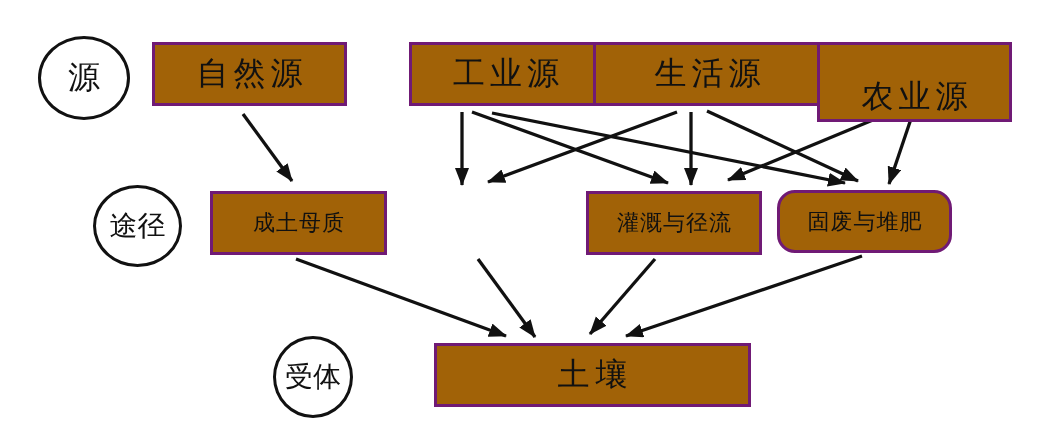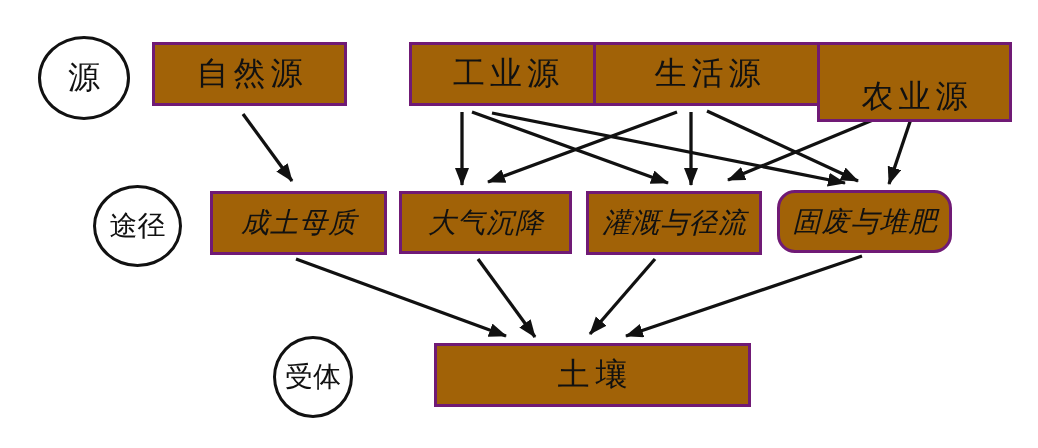--- a/index.html
+++ b/index.html
@@ -31,21 +31,21 @@
     box-sizing: border-box;
     border: 3px solid #701a75;
     background: #a16207;
     display: flex;
     align-items: center;
     justify-content: center;
     text-align: center;
     color: #111111;
   }
   .node-top   { font-size: 32px; letter-spacing: 5px; text-indent: 5px; }
-  .node-mid   { font-size: 28px; letter-spacing: 1px; text-indent: 1px; font-style: italic; }
+  .node-mid   { font-size: 22px; letter-spacing: 1px; text-indent: 1px; }
   .node-soil  { font-size: 32px; letter-spacing: 6px; text-indent: 6px; }
   .stage {
     position: absolute;
     box-sizing: border-box;
     border: 3px solid #111111;
     border-radius: 50%;
     background: #ffffff;
     display: flex;
     align-items: center;
     justify-content: center;
@@ -101,23 +101,20 @@
   <div class="node node-top" style="left:593px; top:42px; width:229px; height:64px;">
     <span>生活源</span>
   </div>
   <div class="node node-top" style="left:817px; top:42px; width:195px; height:80px;align-items:flex-end;">
     <span>农业源</span>
   </div>
 
   <div class="node node-mid" style="left:210px; top:191px; width:177px; height:64px;">
     <span>成土母质</span>
   </div>
-  <div class="node node-mid" style="left:399px; top:191px; width:173px; height:63px;">
-    <span>大气沉降</span>
-  </div>
   <div class="node node-mid" style="left:586px; top:191px; width:176px; height:64px;">
     <span>灌溉与径流</span>
   </div>
   <div class="node node-mid" style="left:777px; top:190px; width:175px; height:63px;border-radius:18px;">
     <span>固废与堆肥</span>
   </div>
 
   <div class="node node-soil" style="left:434px; top:343px; width:317px; height:64px;">
     <span>土壤</span>
   </div>

